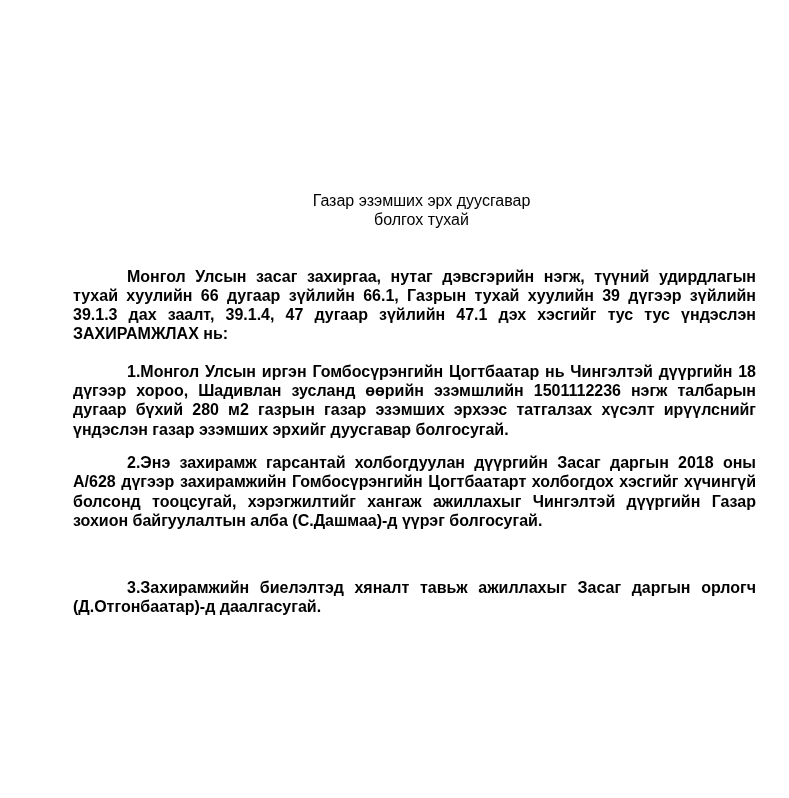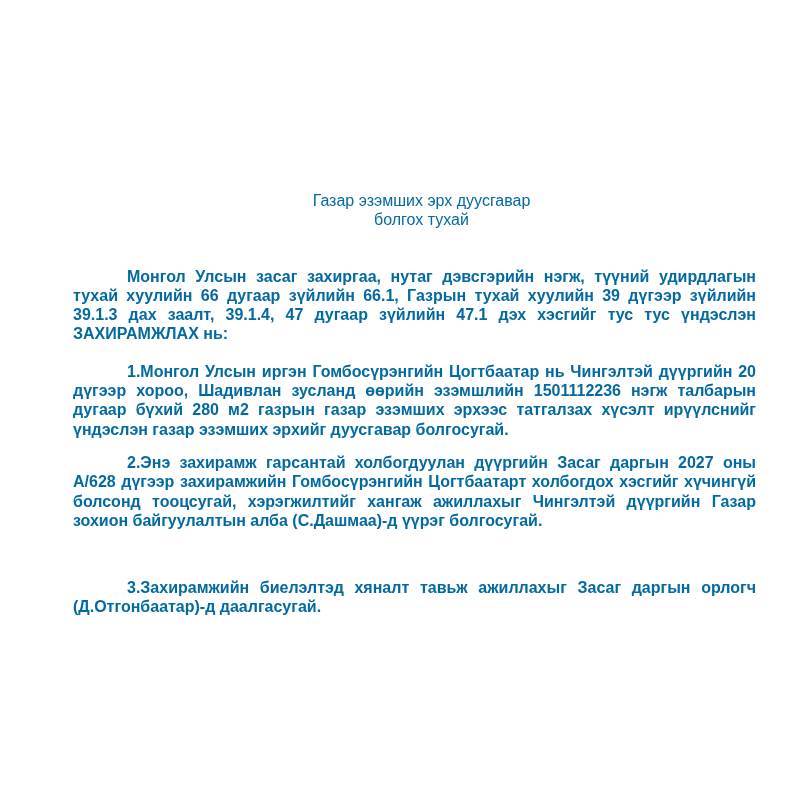--- a/index.html
+++ b/index.html
@@ -5,21 +5,21 @@
   html, body {
     margin: 0;
     padding: 0;
     background: #ffffff;
   }
   .page {
     position: relative;
     width: 789px;
     height: 672px;
     background: #ffffff;
-    color: #0369a1;
+    color: #000000;
     font-family: "Liberation Sans", "DejaVu Sans", sans-serif;
     font-size: 16px;
     line-height: 19.3px;
     overflow: hidden;
     box-sizing: border-box;
   }
   .doc {
     position: absolute;
     left: 73px;
     top: 0;
@@ -57,23 +57,23 @@
 <div class="page">
   <div class="doc">
 
     <div class="title">
       <div>Газар эзэмших эрх дуусгавар</div>
       <div>болгох тухай</div>
     </div>
 
     <p class="para">Монгол Улсын засаг захиргаа, нутаг дэвсгэрийн нэгж, түүний удирдлагын тухай хуулийн 66 дугаар зүйлийн 66.1, Газрын тухай хуулийн 39 дүгээр зүйлийн 39.1.3 дах заалт, 39.1.4, 47 дугаар зүйлийн 47.1 дэх хэсгийг тус тус үндэслэн ЗАХИРАМЖЛАХ нь:</p>
 
-    <p class="para mb14">1.Монгол Улсын иргэн Гомбосүрэнгийн Цогтбаатар нь Чингэлтэй дүүргийн 20 дүгээр хороо, Шадивлан зусланд өөрийн эзэмшлийн 1501112236 нэгж талбарын дугаар бүхий 280 м2 газрын газар эзэмших эрхээс татгалзах хүсэлт ирүүлснийг үндэслэн газар эзэмших эрхийг дуусгавар болгосугай.</p>
+    <p class="para mb14">1.Монгол Улсын иргэн Гомбосүрэнгийн Цогтбаатар нь Чингэлтэй дүүргийн 18 дүгээр хороо, Шадивлан зусланд өөрийн эзэмшлийн 1501112236 нэгж талбарын дугаар бүхий 280 м2 газрын газар эзэмших эрхээс татгалзах хүсэлт ирүүлснийг үндэслэн газар эзэмших эрхийг дуусгавар болгосугай.</p>
 
-    <p class="para mb16">2.Энэ захирамж гарсантай холбогдуулан дүүргийн Засаг даргын 2027 оны А/628 дүгээр захирамжийн Гомбосүрэнгийн Цогтбаатарт холбогдох хэсгийг хүчингүй болсонд тооцсугай, хэрэгжилтийг хангаж ажиллахыг Чингэлтэй дүүргийн Газар зохион байгуулалтын алба (С.Дашмаа)-д үүрэг болгосугай.</p>
+    <p class="para mb16">2.Энэ захирамж гарсантай холбогдуулан дүүргийн Засаг даргын 2018 оны А/628 дүгээр захирамжийн Гомбосүрэнгийн Цогтбаатарт холбогдох хэсгийг хүчингүй болсонд тооцсугай, хэрэгжилтийг хангаж ажиллахыг Чингэлтэй дүүргийн Газар зохион байгуулалтын алба (С.Дашмаа)-д үүрэг болгосугай.</p>
 
     <p class="para mb0">3.Захирамжийн биелэлтэд хяналт тавьж ажиллахыг Засаг даргын орлогч (Д.Отгонбаатар)-д даалгасугай.</p>
 
     <div class="signature">
       <span>ЗАСАГ ДАРГА</span>
       <span>Н.БАТСҮМБЭРЭЛ</span>
     </div>
 
   </div>
 </div>

